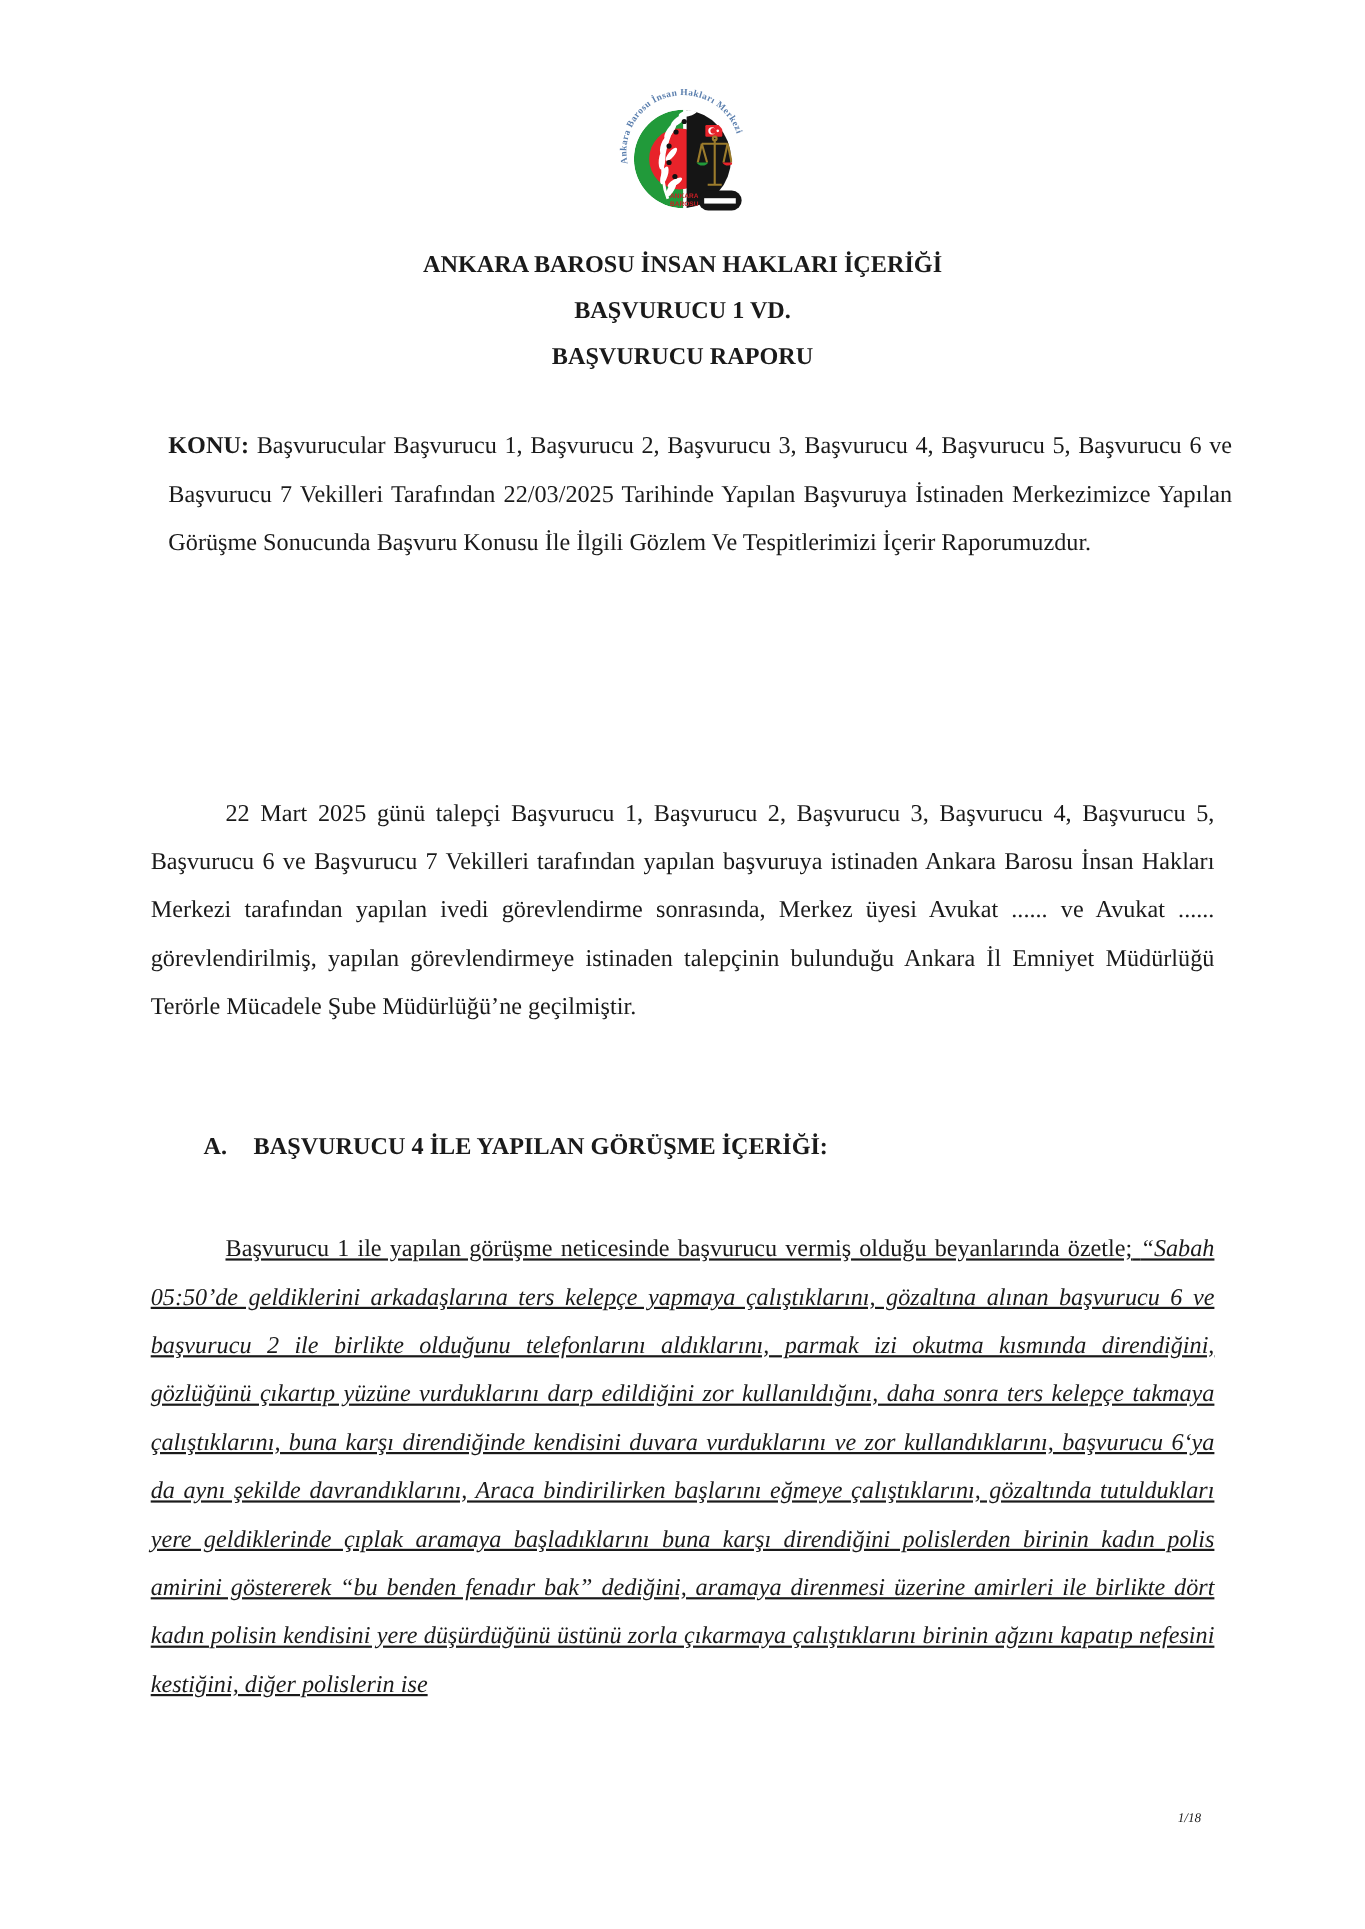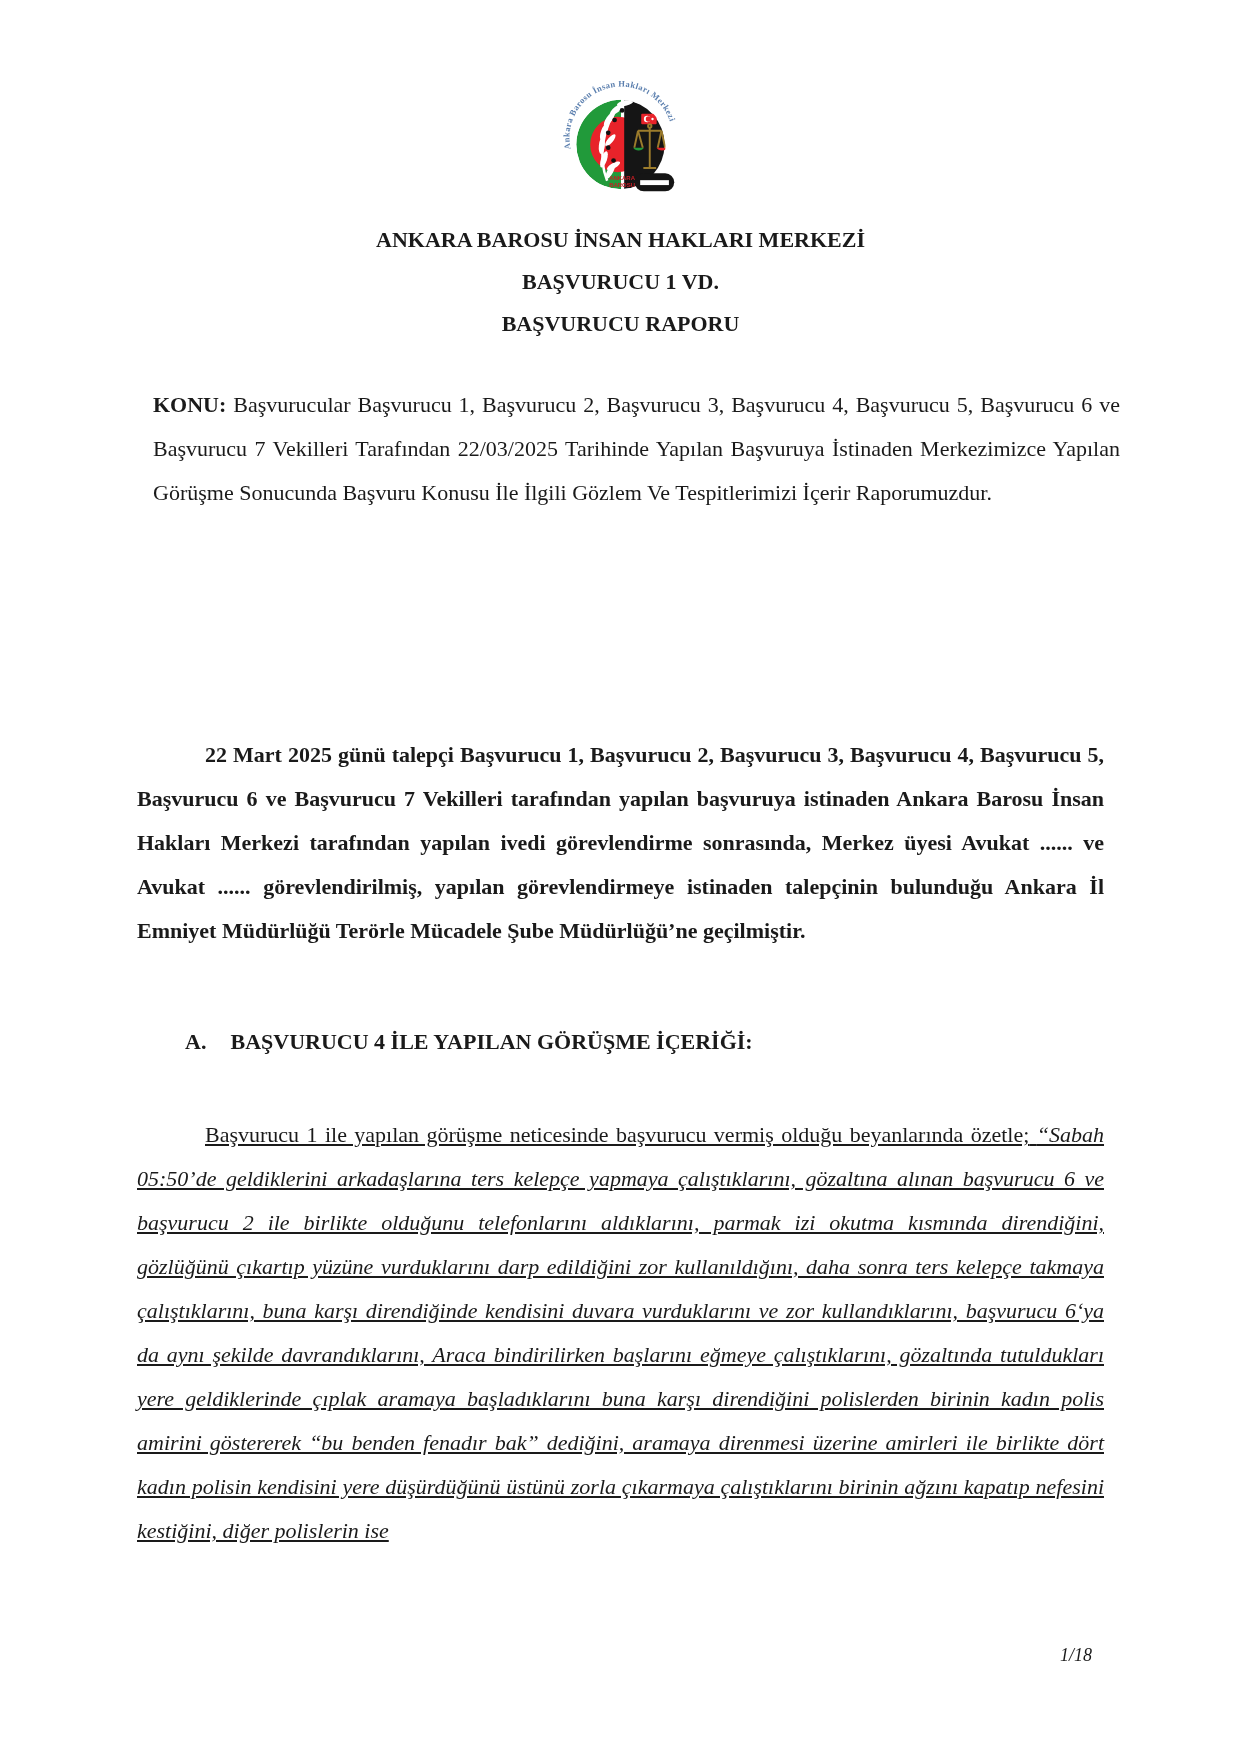--- a/index.html
+++ b/index.html
@@ -15,26 +15,26 @@
     text-align:center;font-weight:bold;font-size:22px;line-height:42px;
   }
   .body-text{font-size:22px;line-height:44px;text-align:justify;text-justify:inter-word;}
   .konu{position:absolute;top:383px;left:137px;width:967px;margin-left:16px;}
   .konu .label{font-weight:bold;}
   .heading{position:absolute;font-weight:bold;font-size:22px;line-height:28px;white-space:nowrap;}
   .heading-talep{top:648px;left:170px;}
   .heading-talep .num{display:inline-block;width:80px;}
   .heading-gorusme{top:1028px;left:185px;}
   .heading-gorusme .num{display:inline-block;width:40px;}
-  .para-talep{position:absolute;top:733px;left:137px;width:967px;text-indent:68px;font-weight:bold;}
+  .para-talep{position:absolute;top:717px;left:137px;width:967px;text-indent:68px;}
   .para-gorusme{position:absolute;top:1113px;left:137px;width:967px;text-indent:68px;text-decoration:underline;}
   .para-gorusme .quote{font-style:italic;}
   .footer-pagenum{
     position:absolute;top:1645px;left:137px;width:955px;
-    text-align:right;font-style:italic;font-size:18px;
+    text-align:right;font-style:italic;font-size:12px;
   }
   p{margin:0;}
 </style>
 </head>
 <body>
 
 <div class="page">
 
   <div class="logo-wrap">
     <svg viewBox="0 0 120 124" width="130" height="132">
@@ -103,21 +103,21 @@
       <text x="61" y="110" text-anchor="middle" font-size="5.6" font-weight="bold" fill="#c81e25" font-family="Liberation Sans, sans-serif">BAROSU</text>
 
       <g>
         <rect x="73" y="97" width="37" height="17" rx="8.5" fill="#151515"></rect>
         <rect x="78" y="103.5" width="27" height="4.6" fill="#ffffff"></rect>
       </g>
     </svg>
   </div>
 
   <div class="title-block">
-    <div>ANKARA BAROSU İNSAN HAKLARI MERKEZİ</div>
+    <div>ANKARA BAROSU İNSAN HAKLARI İÇERİĞİ</div>
     <div>BAŞVURUCU 1 VD.</div>
     <div>BAŞVURUCU RAPORU</div>
   </div>
 
   <p class="konu body-text">
     <span class="label">KONU:</span>
     <span>Başvurucular Başvurucu 1, Başvurucu 2, Başvurucu 3, Başvurucu 4, Başvurucu 5, Başvurucu 6 ve Başvurucu 7 Vekilleri Tarafından 22/03/2025 Tarihinde Yapılan Başvuruya İstinaden Merkezimizce Yapılan Görüşme Sonucunda Başvuru Konusu İle İlgili Gözlem Ve Tespitlerimizi İçerir Raporumuzdur.</span>
   </p>
 
 

